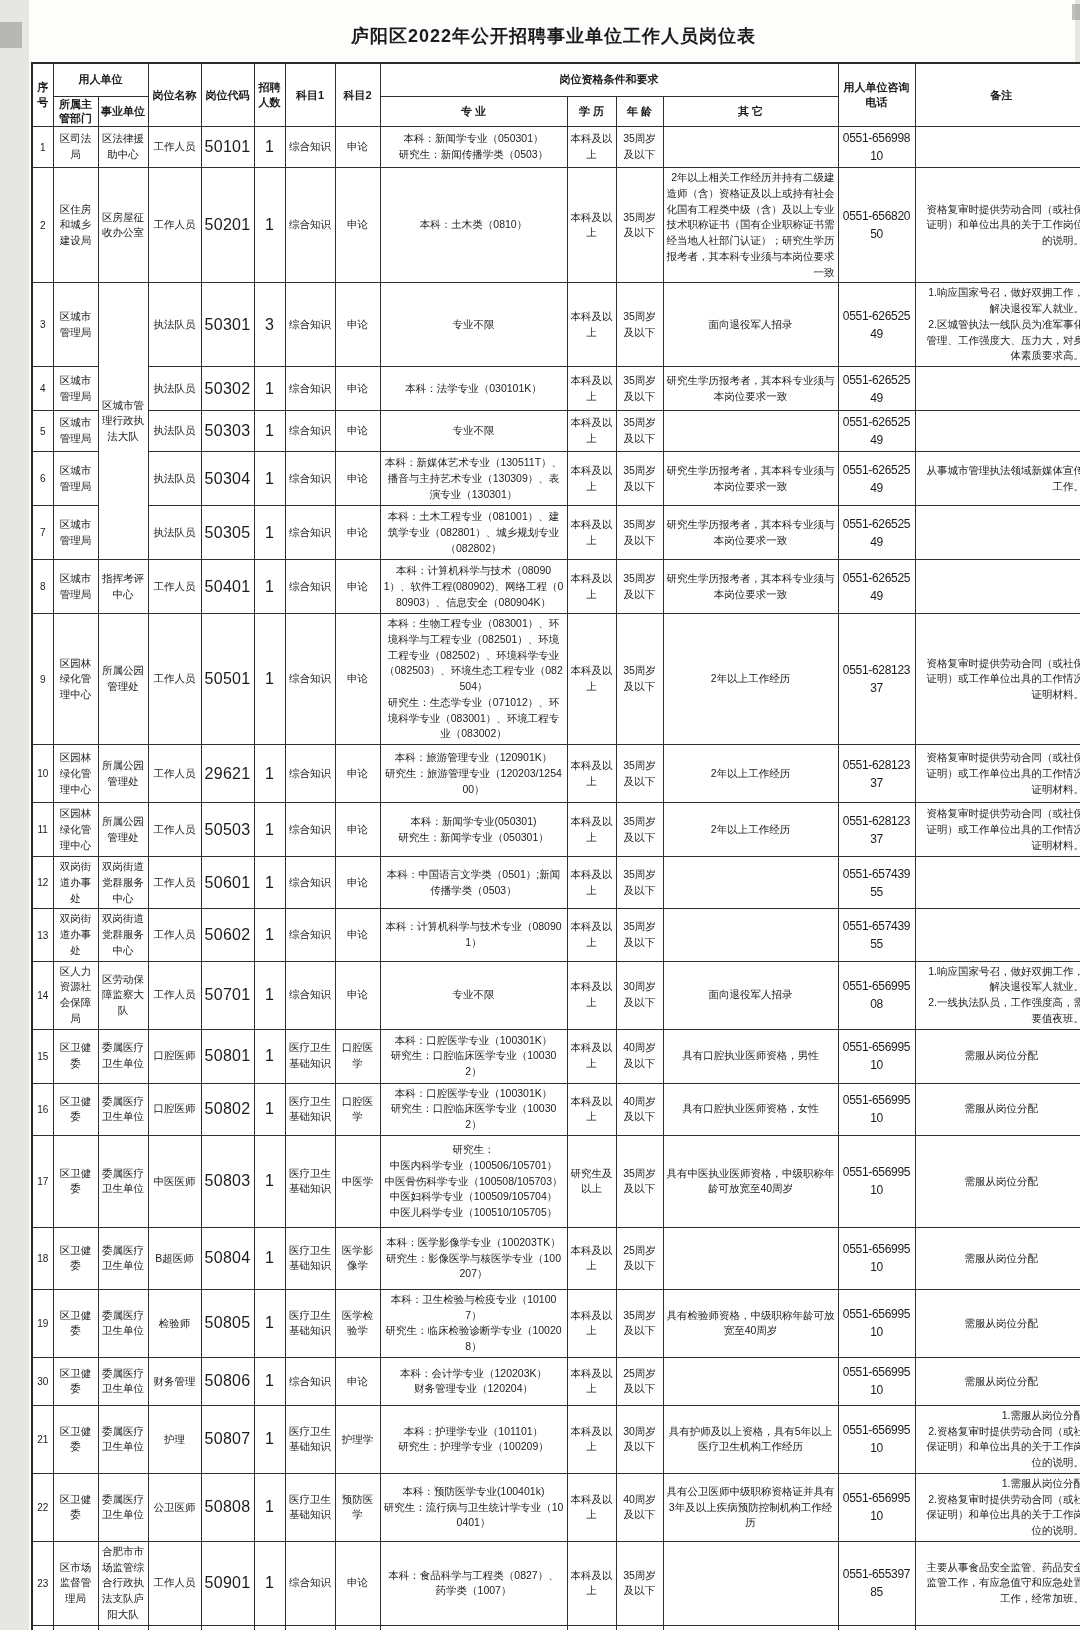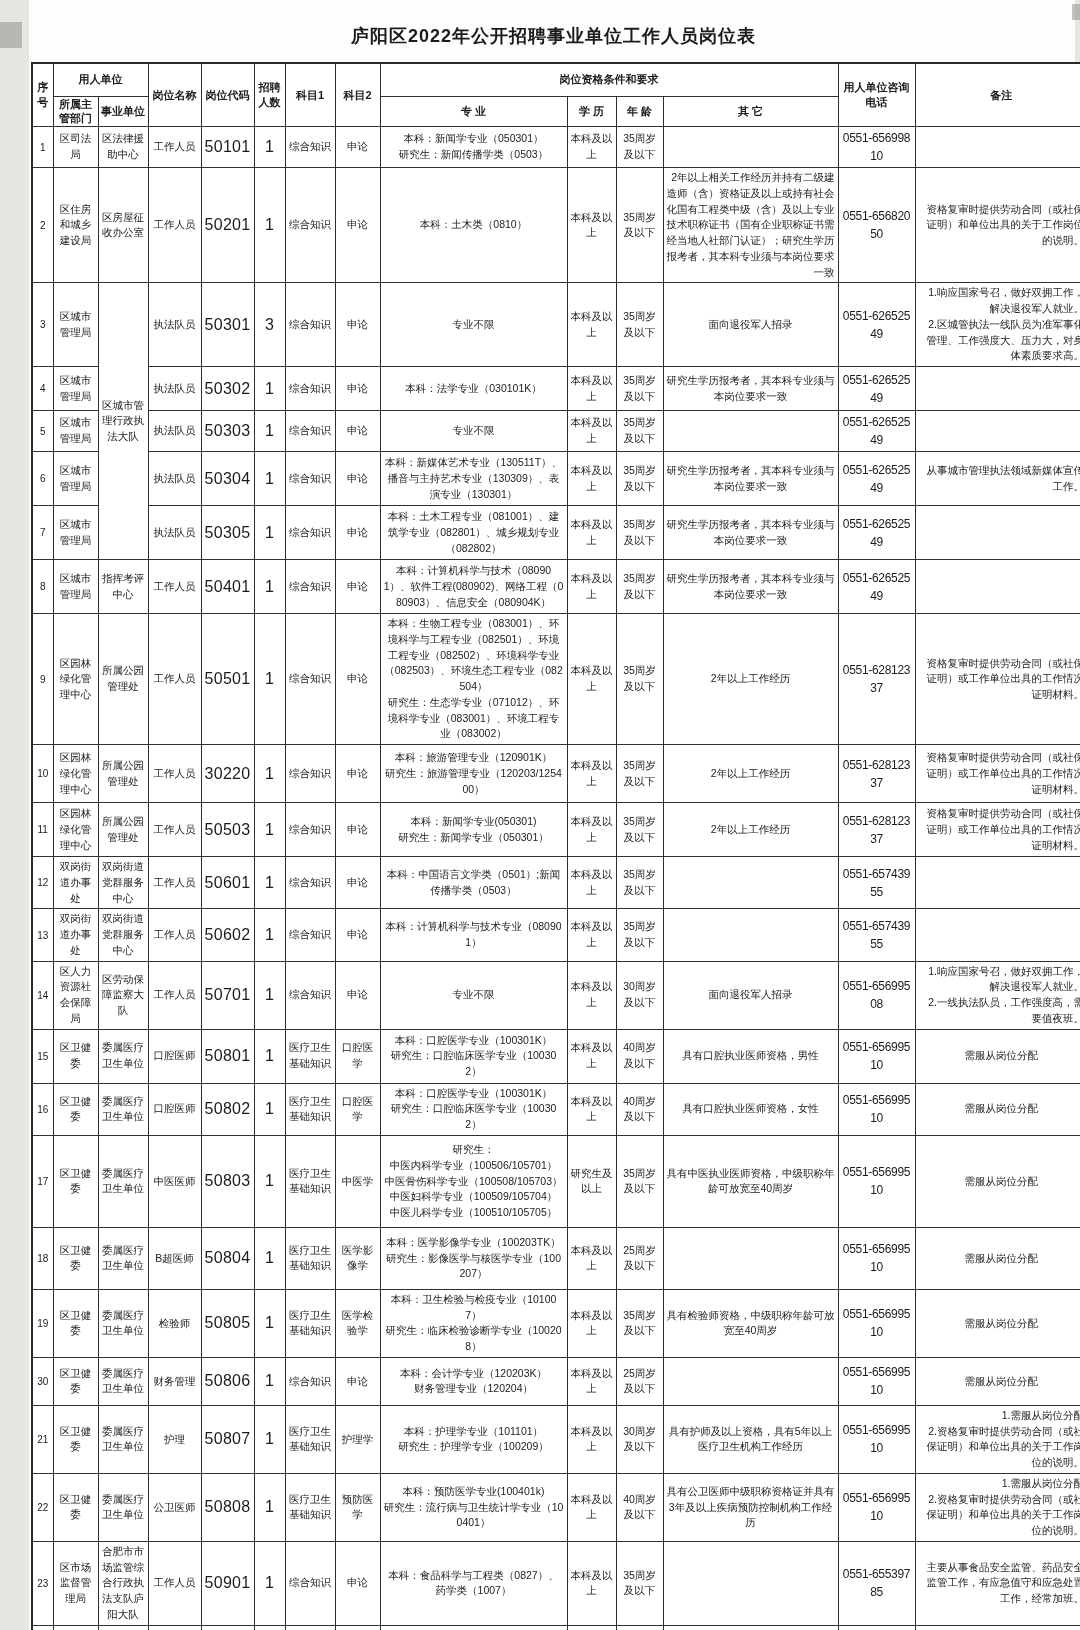--- a/index.html
+++ b/index.html
@@ -232,21 +232,21 @@
         <td class="c-age">35周岁及以下</td>
         <td class="c-other">2年以上工作经历</td>
         <td class="c-phone">0551-62812337</td>
         <td class="c-remark ta-left">资格复审时提供劳动合同（或社保证明）或工作单位出具的工作情况证明材料。</td>
       </tr>
       <tr style="height: 58px;">
         <td class="c-seq">10</td>
         <td class="c-dept">区园林绿化管理中心</td>
         <td class="c-unit">所属公园管理处</td>
         <td class="c-post">工作人员</td>
-        <td class="c-code">30220</td>
+        <td class="c-code">29621</td>
         <td class="c-count">1</td>
         <td class="c-subj">综合知识</td>
         <td class="c-subj">申论</td>
         <td class="c-major">本科：旅游管理专业（120901K）
 研究生：旅游管理专业（120203/125400）</td>
         <td class="c-edu">本科及以上</td>
         <td class="c-age">35周岁及以下</td>
         <td class="c-other">2年以上工作经历</td>
         <td class="c-phone">0551-62812337</td>
         <td class="c-remark ta-left">资格复审时提供劳动合同（或社保证明）或工作单位出具的工作情况证明材料。</td>

